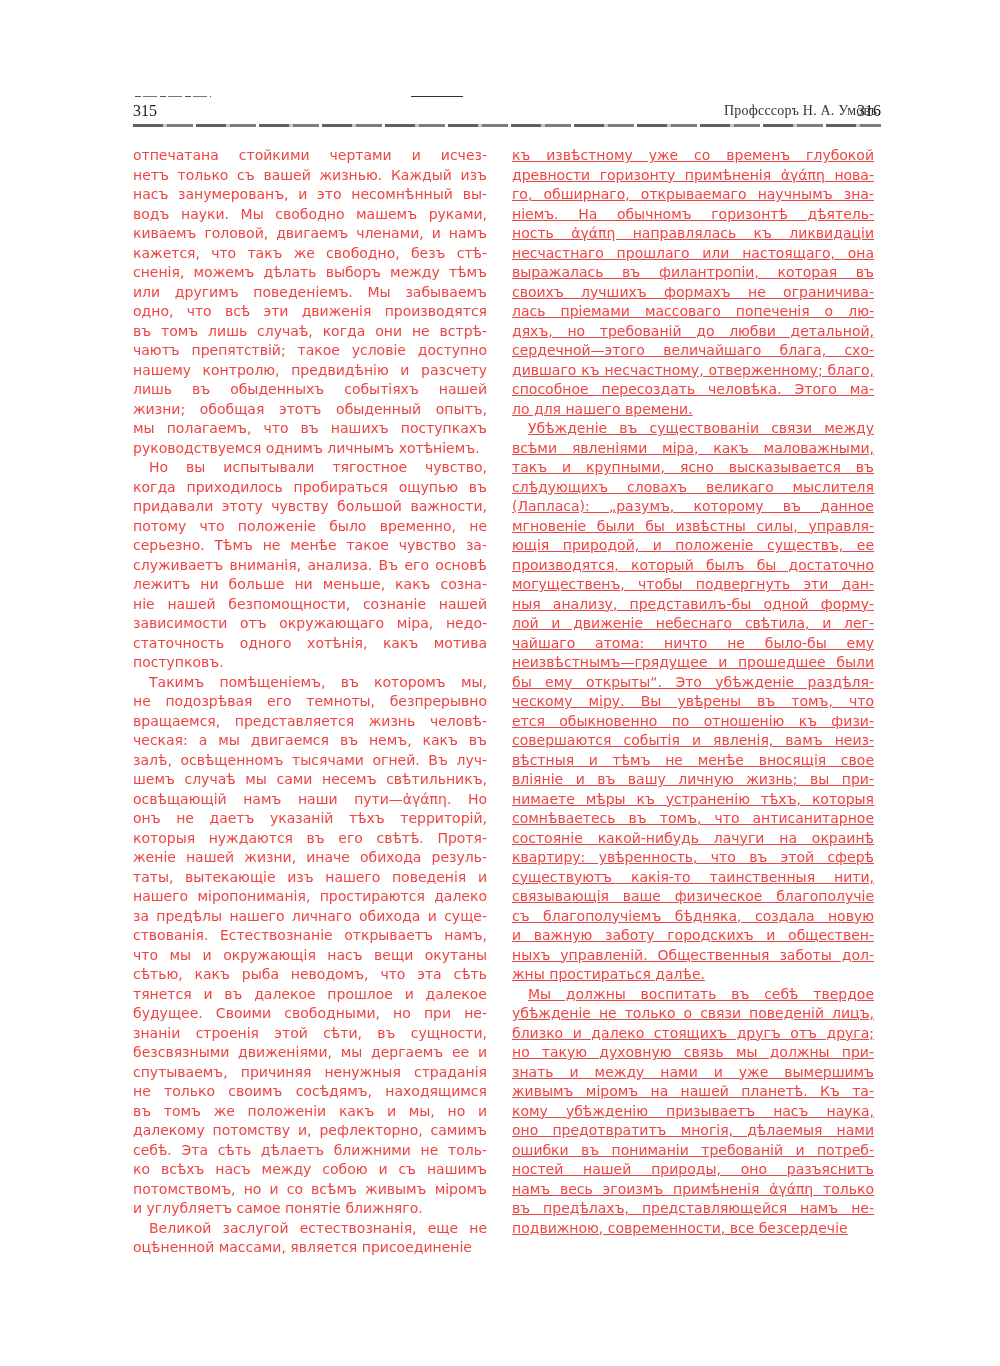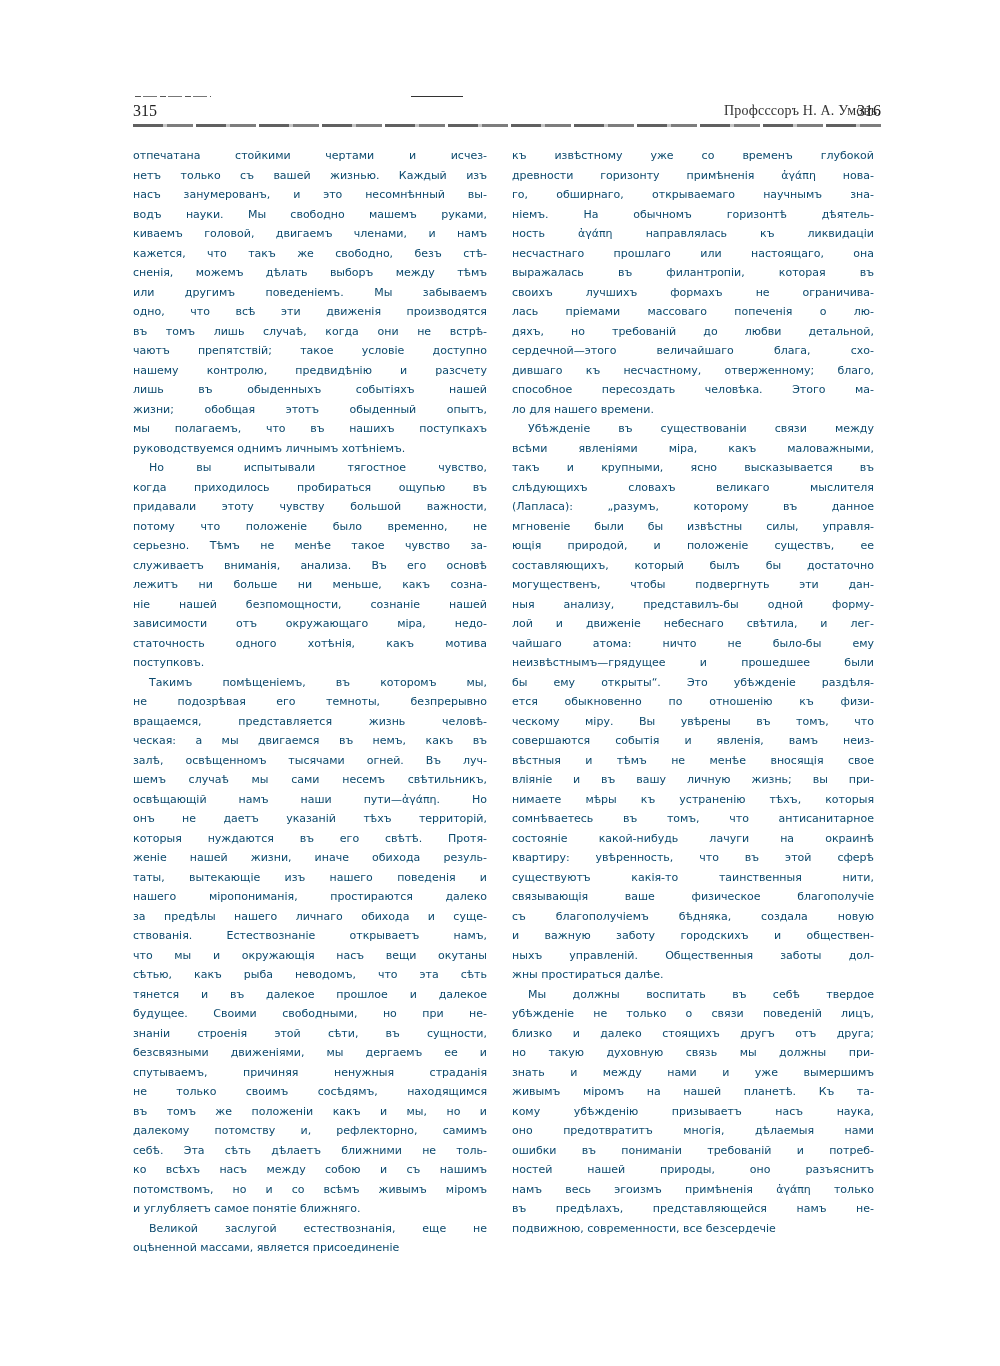--- a/index.html
+++ b/index.html
@@ -68,27 +68,27 @@
     top: 28px;
     height: 3px;
     background:
       repeating-linear-gradient(90deg, #444 0 30px, #bbb 30px 34px, #666 34px 60px, transparent 60px 63px);
     opacity: 0.85;
   }
   
   .column {
     position: absolute;
     top: 146px;
-    font-size: 11px;
+    font-size: 14px;
     line-height: 19.5px;
     text-align: justify;
-    color: #0c4a6e;
+    color: #ef4444;
   }
   .column.left { left: 133px; width: 354px; }
-  .column.right { left: 512px; width: 362px; }
+  .column.right { left: 512px; width: 362px; text-decoration: underline; }
   .line {
     display: block;
     height: 19.5px;
     white-space: nowrap;
     text-align: justify;
     text-align-last: justify;
     overflow: hidden;
   }
   .line.last {
     text-align-last: left;
@@ -196,29 +196,29 @@
         <span class="line last">ло для нашего времени.</span>
       </div>
       <div>
         <span class="line indent">Убѣжденіе въ существованіи связи между</span>
         <span class="line">всѣми явленіями міра, какъ маловажными,</span>
         <span class="line">такъ и крупными, ясно высказывается въ</span>
         <span class="line">слѣдующихъ словахъ великаго мыслителя</span>
         <span class="line">(Лапласа): „разумъ, которому въ данное</span>
         <span class="line">мгновеніе были бы извѣстны силы, управля-</span>
         <span class="line">ющія природой, и положеніе существъ, ее</span>
-        <span class="line">составляющихъ, который былъ бы достаточно</span>
+        <span class="line">производятся, который былъ бы достаточно</span>
         <span class="line">могущественъ, чтобы подвергнуть эти дан-</span>
         <span class="line">ныя анализу, представилъ-бы одной форму-</span>
         <span class="line">лой и движеніе небеснаго свѣтила, и лег-</span>
         <span class="line">чайшаго атома: ничто не было-бы ему</span>
         <span class="line">неизвѣстнымъ—грядущее и прошедшее были</span>
         <span class="line">бы ему открыты“. Это убѣжденіе раздѣля-</span>
+        <span class="line">ческому міру. Вы увѣрены въ томъ, что</span>
         <span class="line">ется обыкновенно по отношенію къ физи-</span>
-        <span class="line">ческому міру. Вы увѣрены въ томъ, что</span>
         <span class="line">совершаются событія и явленія, вамъ неиз-</span>
         <span class="line">вѣстныя и тѣмъ не менѣе вносящія свое</span>
         <span class="line">вліяніе и въ вашу личную жизнь; вы при-</span>
         <span class="line">нимаете мѣры къ устраненію тѣхъ, которыя</span>
         <span class="line">сомнѣваетесь въ томъ, что антисанитарное</span>
         <span class="line">состояніе какой-нибудь лачуги на окраинѣ</span>
         <span class="line">квартиру: увѣренность, что въ этой сферѣ</span>
         <span class="line">существуютъ какія-то таинственныя нити,</span>
         <span class="line">связывающія ваше физическое благополучіе</span>
         <span class="line">съ благополучіемъ бѣдняка, создала новую</span>

